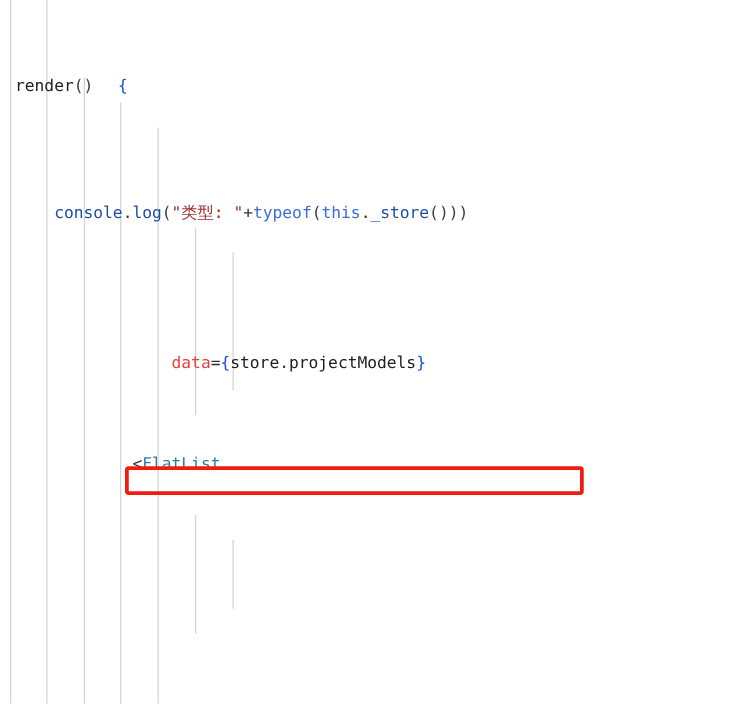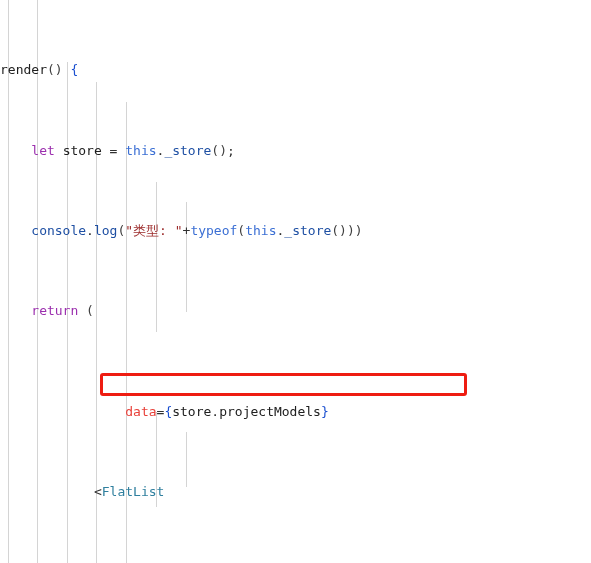--- a/index.html
+++ b/index.html
@@ -41,21 +41,21 @@
     white-space: pre;
   }
 
   .line {
     height: 20.1px;
     white-space: pre;
     position: relative;
   }
 
   
-  .plain    { color: #202020; }
+  .plain    { color: #202020; padding-left: 12px; }
   .kw       { color: #9b2fae; }          
   .ident    { color: #202020; }
   .this     { color: #3b6fd4; }          
   .prop     { color: #1e4fa3; }          
   .str      { color: #9c2b2b; }
   .tag      { color: #2f7f9e; }          
   .brk      { color: #303030; }          
   .attr     { color: #e8413a; }          
   .brace    { color: #1a4fd0; }          
   .paren    { color: #404040; }
@@ -85,25 +85,23 @@
   <div class="guide" style="left: 126px; top: 102px; height: 461px; background: rgb(212, 212, 212);"></div>
   <div class="guide" style="left: 156px; top: 182px; height: 150px; background: rgb(212, 212, 212);"></div>
   <div class="guide" style="left: 186px; top: 202px; height: 110px; background: rgb(212, 212, 212);"></div>
   <div class="guide" style="left: 156px; top: 412px; height: 95px; background: rgb(212, 212, 212);"></div>
   <div class="guide" style="left: 186px; top: 432px; height: 55px; background: rgb(212, 212, 212);"></div>
 
   <div id="code" style="font-size: 13px; line-height: 20.1px;">
 
     <div class="line" style="height: 20.1px;"><span class="plain">render</span><span class="paren">()</span><span class="plain"> </span><span class="brace">{</span></div>
 
-    <div class="line" style="height: 20.1px;"><span class="plain">    </span><span class="kw">let</span><span class="plain"> </span><span class="ident">store</span><span class="plain"> </span><span class="op">=</span><span class="plain"> </span><span class="this">this</span><span class="op">.</span><span class="prop">_store</span><span class="paren">()</span><span class="op">;</span></div>
 
     <div class="line" style="height: 20.1px;"><span class="plain">    </span><span class="prop">console</span><span class="op">.</span><span class="prop">log</span><span class="paren">(</span><span class="str">"<span class="cjk">类型</span>: "</span><span class="op">+</span><span class="this">typeof</span><span class="paren">(</span><span class="this">this</span><span class="op">.</span><span class="prop">_store</span><span class="paren">()))</span></div>
 
-    <div class="line" style="height: 20.1px;"><span class="plain">    </span><span class="kw">return</span><span class="plain"> </span><span class="paren">(</span></div>
 
 
     <div class="line" style="height: 20.1px;"><span class="plain">                </span><span class="attr">data</span><span class="op">=</span><span class="brace">{</span><span class="ident">store</span><span class="op">.</span><span class="ident">projectModels</span><span class="brace">}</span></div>
 
     <div class="line" style="height: 20.1px;"><span class="plain">            </span><span class="brk">&lt;</span><span class="tag">FlatList</span></div>
 
     
 
     
 

